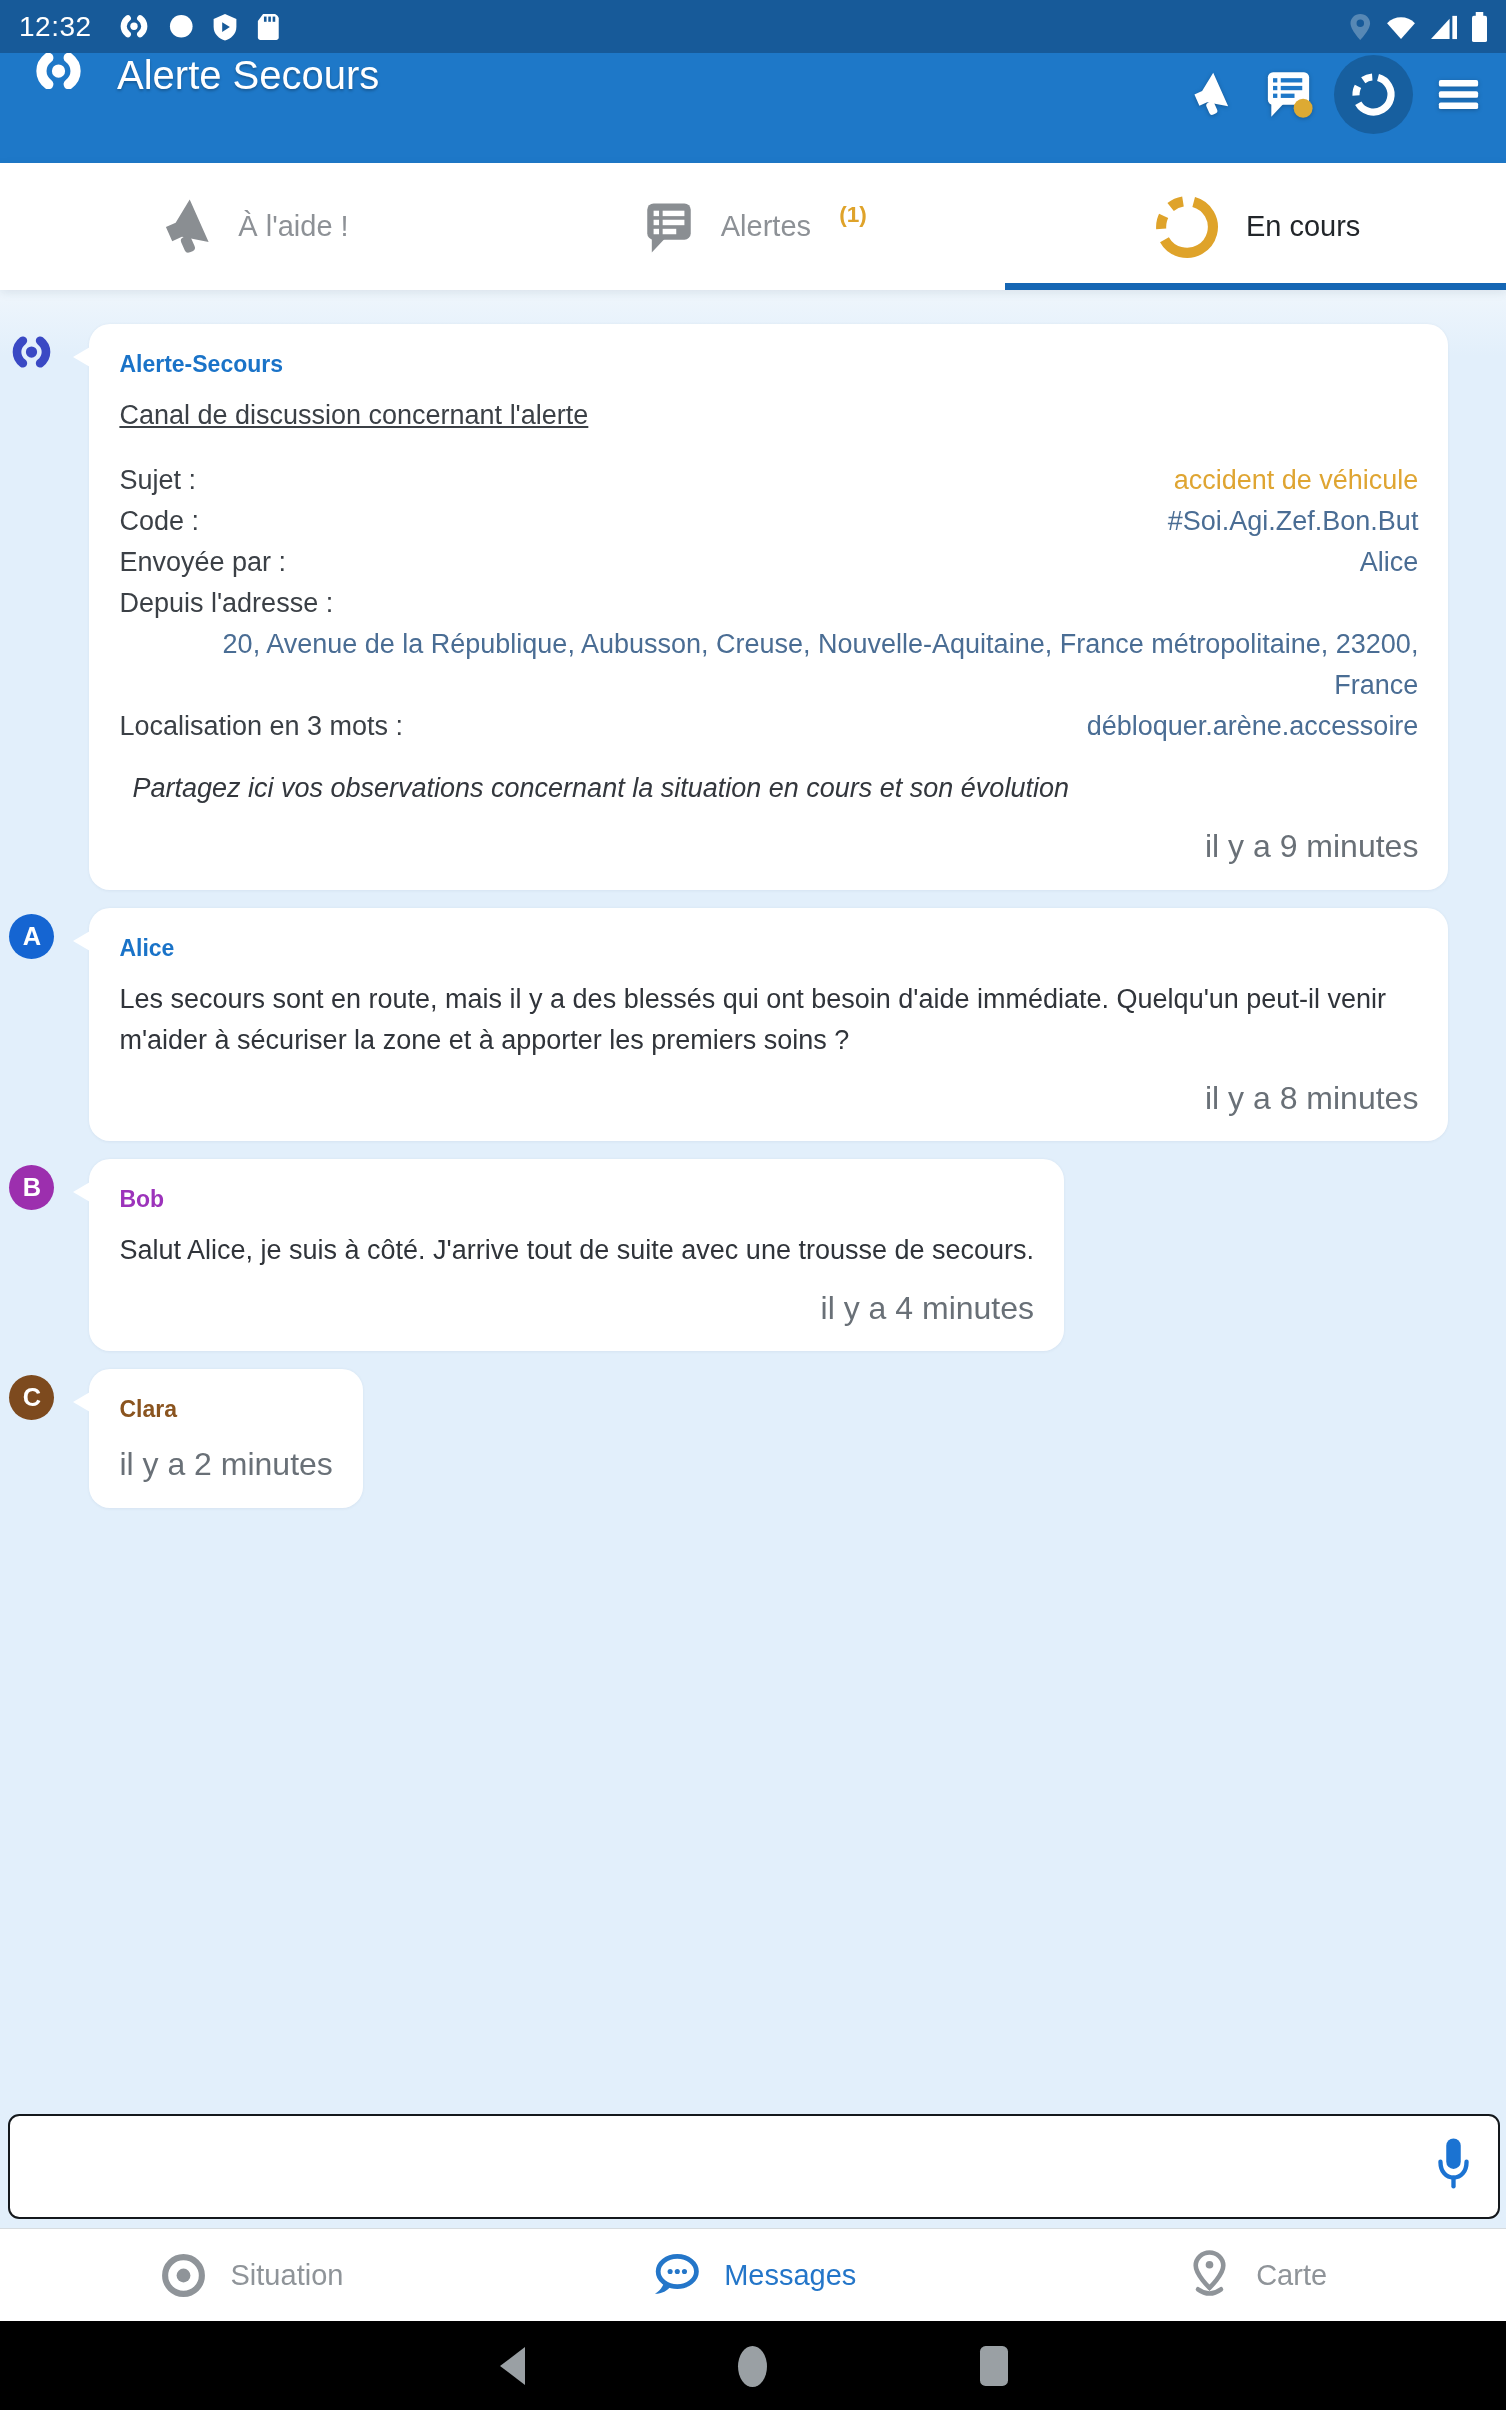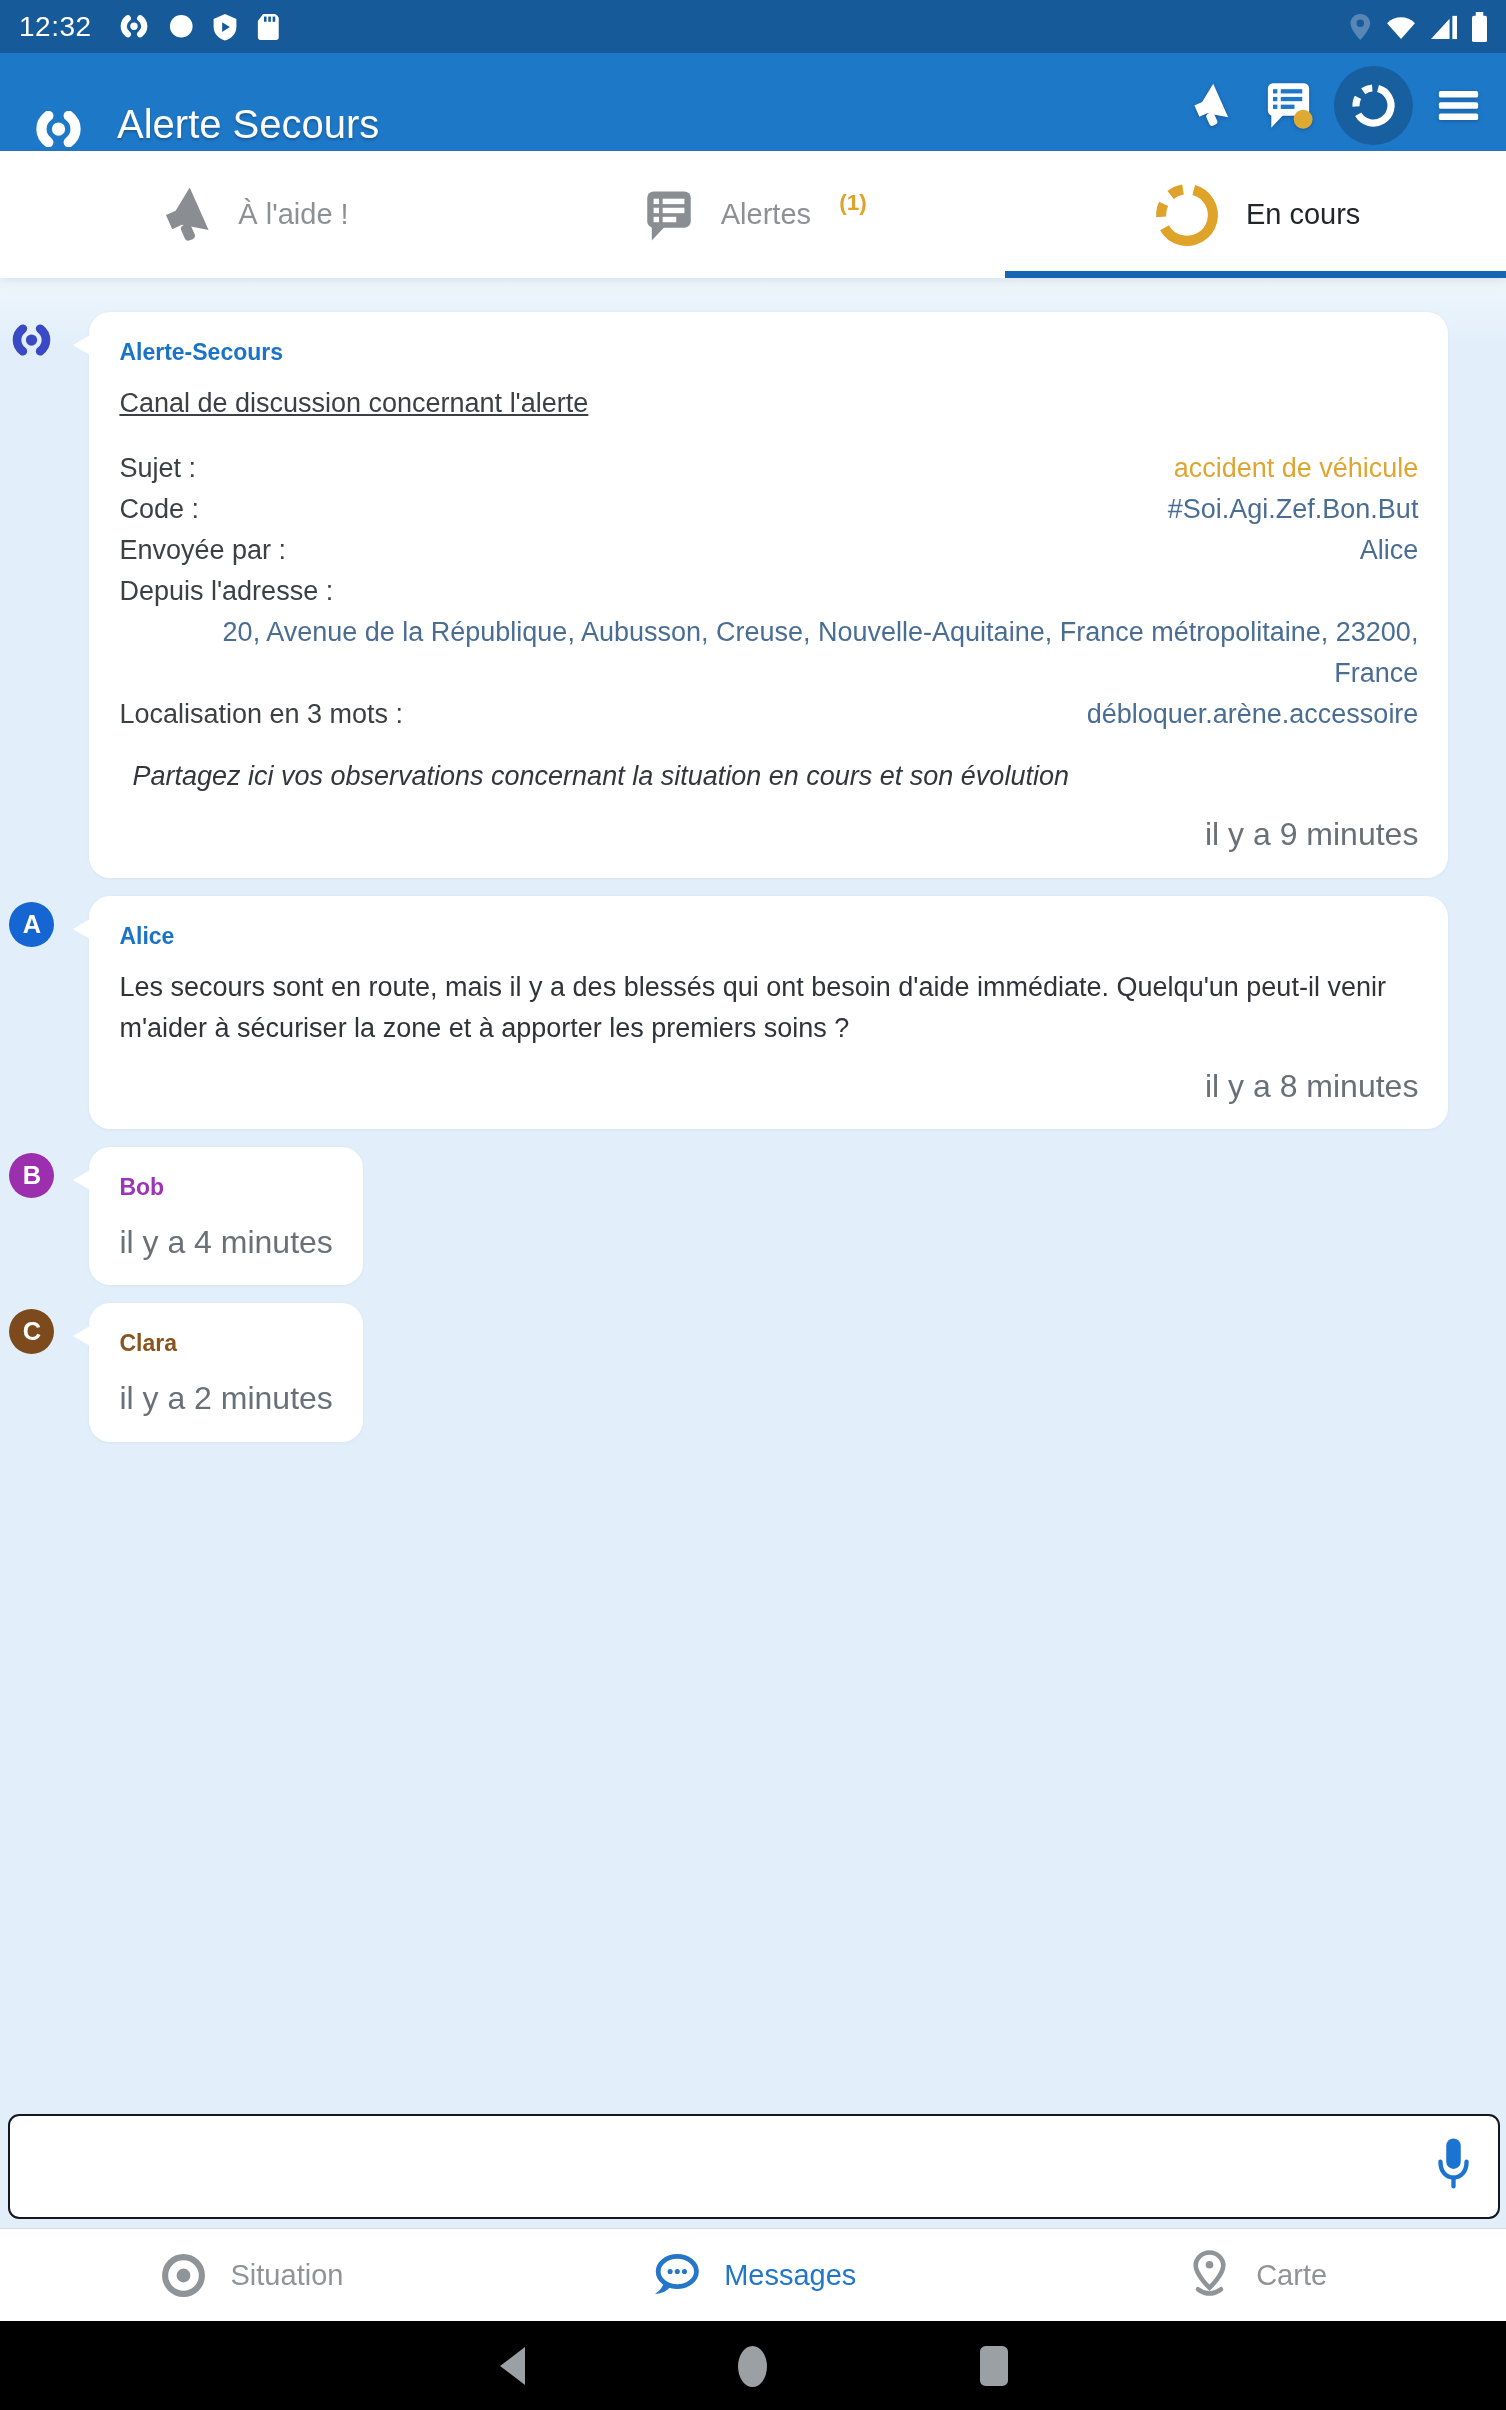--- a/index.html
+++ b/index.html
@@ -11,21 +11,21 @@
   }
 
   
   .status-bar{height:53px;background:#175a99;color:#fff;display:flex;align-items:center;padding:0 19px;flex:0 0 auto;}
   .sb-time{font-size:28px;letter-spacing:0.5px;margin-right:26px;}
   .sb-left{display:flex;align-items:center;gap:19px;}
   .sb-right{margin-left:auto;display:flex;align-items:center;gap:13px;}
   .sb-ic{display:flex;align-items:center;}
 
   
-  .app-bar{height:94px;background:#1e78c8;display:flex;align-items:flex-end;padding:0 15px 4px 32px;color:#fff;flex:0 0 auto;}
+  .app-bar{height:94px;background:#1e78c8;display:flex;align-items:flex-start;padding:0 15px 16px 32px;color:#fff;flex:0 0 auto;}
   .ab-title{font-size:40px;margin-left:32px;text-shadow:0 1.9px 2.8px rgba(0,0,0,.25);}
   .ab-actions{margin-left:auto;display:flex;align-items:center;gap:11.3px;}
   .ab-btn{width:68px;height:83px;display:flex;align-items:center;justify-content:center;}
   .ab-btn svg{filter:drop-shadow(0 1.9px 1.9px rgba(0,0,0,.25));}
   .ab-active{width:79px;height:79px;border-radius:50%;background:#175f9f;display:flex;align-items:center;justify-content:center;}
 
   
   .tab-bar{height:127px;background:#fff;display:flex;position:relative;z-index:2;box-shadow:0 2.8px 9.4px rgba(40,70,100,.12);flex:0 0 auto;}
   .tab{flex:1;display:flex;align-items:center;justify-content:center;gap:22.6px;font-size:29px;color:#8d9196;}
   .tab .t-ic{color:#8a8e92;display:flex;}
@@ -283,20 +283,21 @@
         <div class="author c-alice">Alice</div>
         <div>Les secours sont en route, mais il y a des blessés qui ont besoin d'aide immédiate. Quelqu'un peut-il venir m'aider à sécuriser la zone et à apporter les premiers soins ?</div>
         <div class="timestamp">il y a 8 minutes</div>
       </div>
     </div>
 
     <div class="msg">
       <span class="avatar a-bob">B</span>
       <div class="bubble w-fit">
         <div class="author c-bob">Bob</div>
+        <div>Salut Alice, je suis à côté. J'arrive tout de suite avec une trousse de secours.</div>
         <div class="timestamp">il y a 4 minutes</div>
       </div>
     </div>
 
     <div class="msg">
       <span class="avatar a-clara">C</span>
       <div class="bubble w-fit">
         <div class="author c-clara">Clara</div>
         <div class="timestamp">il y a 2 minutes</div>
       </div>

